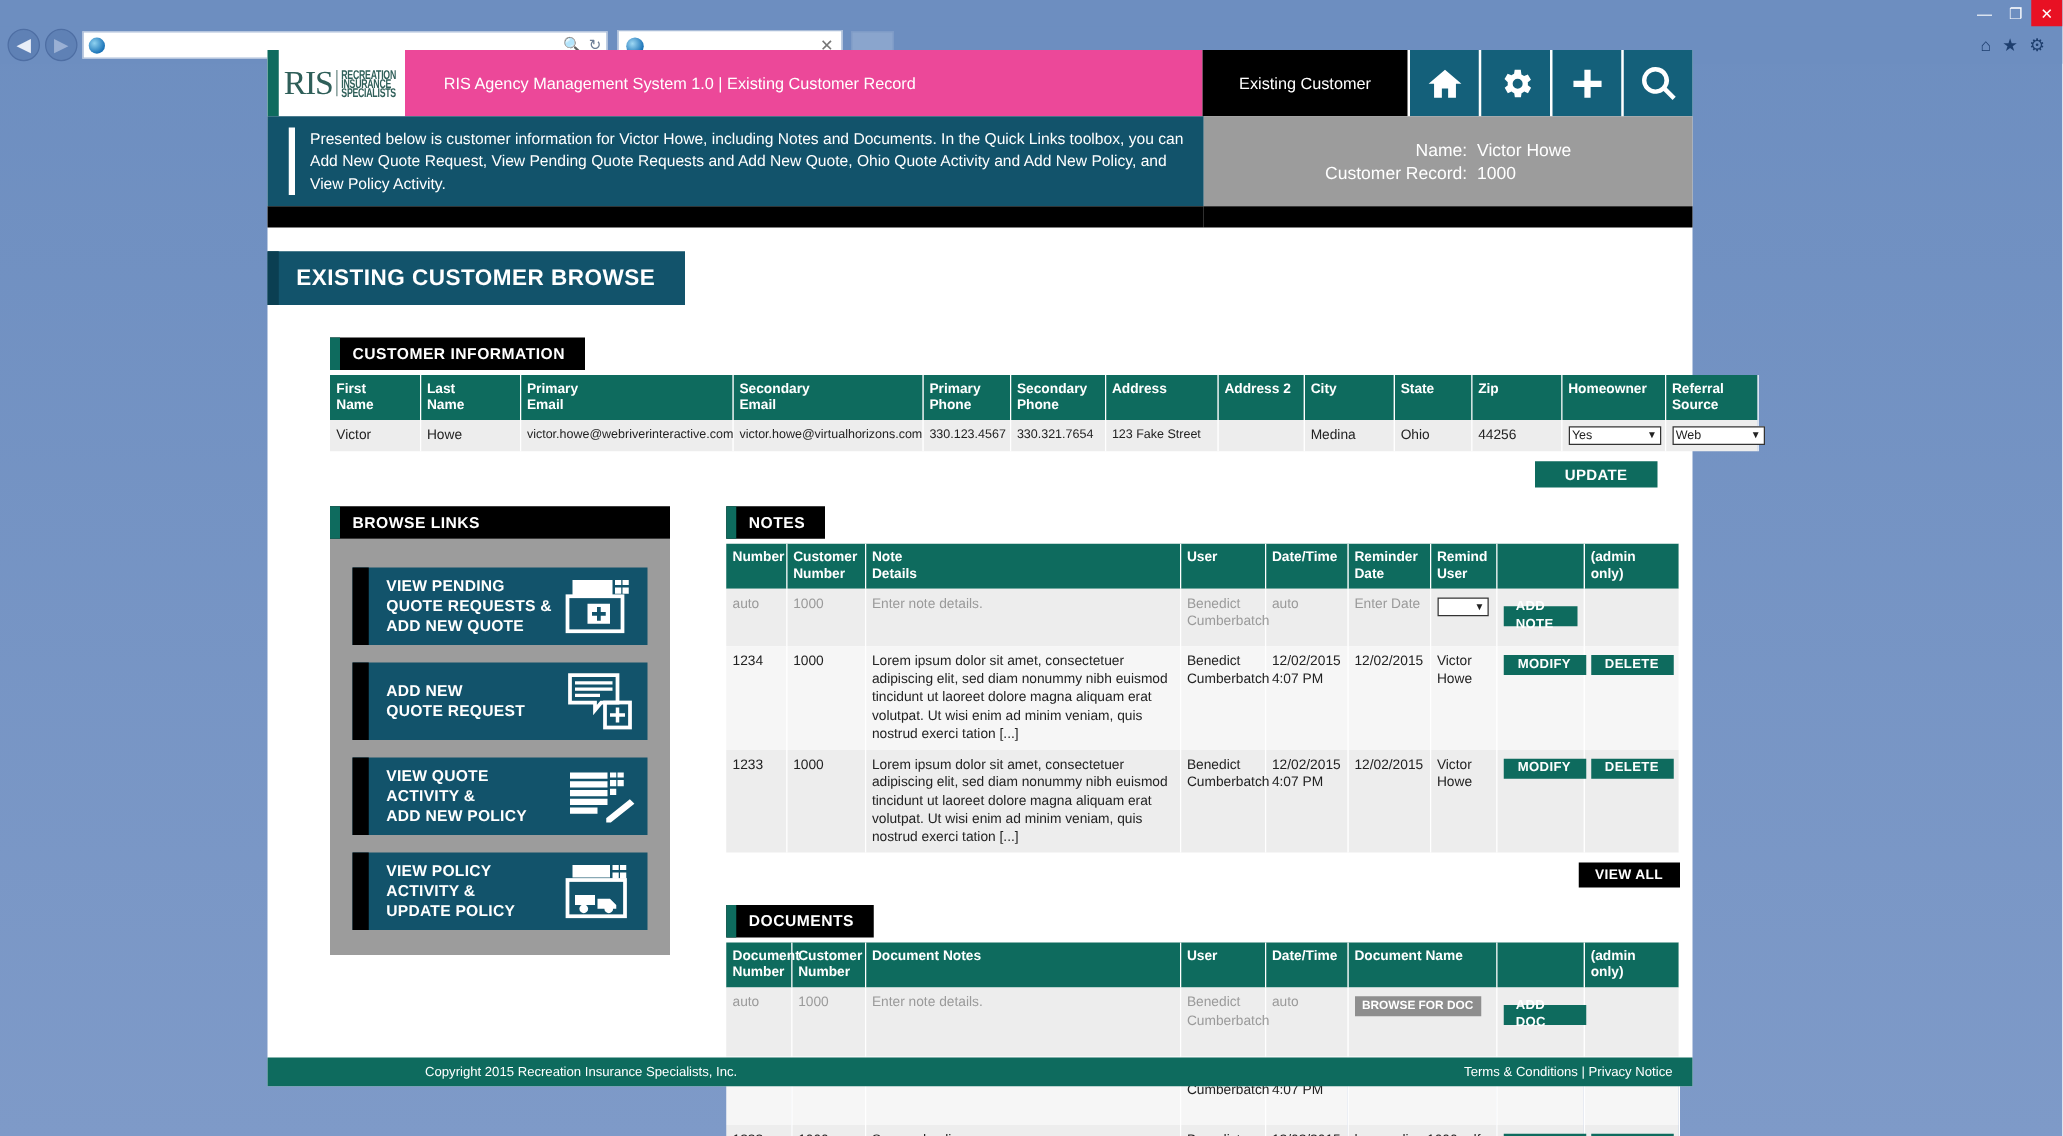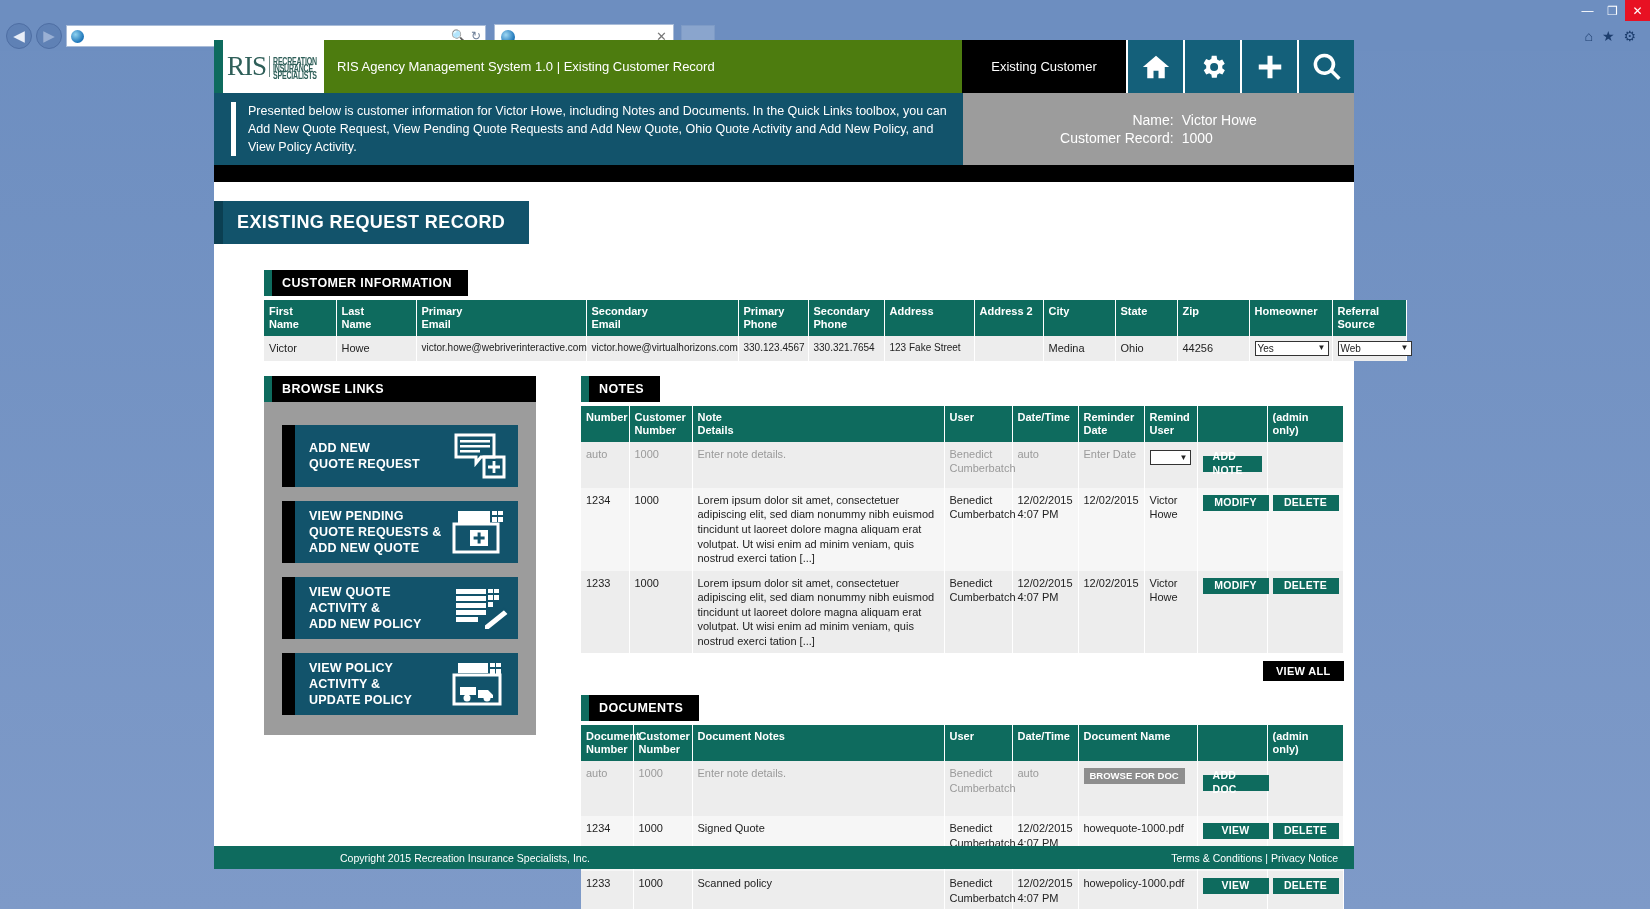--- a/index.html
+++ b/index.html
@@ -44,22 +44,22 @@
 
   
   .hdr { display:flex; height:53px; }
   .hdr-logo { width:110px; background:#fff; display:flex; align-items:stretch;
               border-left:9px solid #0e6b5e; }
   .logo-inner { display:flex; align-items:center; gap:3px; padding-left:4px; }
   .logo-ris { font-family:"Liberation Serif", serif; font-size:27px; color:#2f5f59; letter-spacing:-1px; font-weight:400;}
   .logo-stack { border-left:1px solid #6d8a86; padding-left:3px; line-height:1.02; }
   .logo-stack div { font-size:7px; font-weight:700; color:#2f5f59; letter-spacing:-0.2px;
                     transform:scaleY(1.45); transform-origin:left top; }
-  .hdr-title { flex:1; background:#4d7c0f; display:flex; align-items:center;
-               padding-left:13px; color:#fff; font-size:13px; }
+  .hdr-title { flex:1; background:#ec4899; display:flex; align-items:center;
+               padding-left:31px; color:#fff; font-size:13px; }
   .hdr-existing { width:164px; background:#000; color:#fff; display:flex;
                   align-items:center; justify-content:center; font-size:13px; }
   .hdr-ico { width:55px; background:#14607a; display:flex; align-items:center;
              justify-content:center; color:#fff; margin-left:2px; }
   .hdr-ico svg { width:30px; height:30px; fill:#fff; }
   .hdr-ico.search svg { width:32px; height:32px; }
 
   
   .band { display:flex; height:72px; }
   .band-text { flex:1; background:#12536b; display:flex; align-items:center; padding:0 14px 0 17px; }
@@ -216,21 +216,21 @@
         </div>
       </div>
     </div>
 
     <div class="blackstrip">
       <div class="l"></div>
         <div class="r"></div>
     </div>
 
     <div class="pgtitle-wrap">
-      <div class="pgtitle">EXISTING REQUEST RECORD</div>
+      <div class="pgtitle">EXISTING CUSTOMER BROWSE</div>
     </div>
 
     <div style="padding:26px 28px 0 50px;">
       <div class="chip">CUSTOMER INFORMATION</div>
       <table class="grid" style="margin-top:4px;">
         <colgroup>
           <col style="width:72px">
             <col style="width:80px">
             <col style="width:170px">
             <col style="width:152px">
@@ -282,49 +282,52 @@
           </td>
           <td>
             <span class="sel">
               <span>Web</span>
               <span class="car">▼</span>
             </span>
           </td>
         </tr>
           </tbody>
       </table>
+      <div class="rt" style="margin-top:8px;">
+        <span class="btn update">UPDATE</span>
+      </div>
     </div>
 
     <div class="cols" style="margin-top:15px;">
 
       <div class="col-left">
         <div class="chip" style="width:100%;">BROWSE LINKS</div>
         <div class="ql-box">
-
-          <div class="ql-card">
-            <div class="ql-label">ADD NEW<br>QUOTE REQUEST</div>
-            <div class="ql-ico">
-              <svg viewBox="0 0 60 46">
-                  <path d="M8 2h38v22H33l-5 6v-6H8z" fill="none" stroke="#fff" stroke-width="3"></path>
-                  <path d="M12 7h30v2.6H12zm0 5h30v2.6H12zm0 5h20v2.6H12z" fill="#fff"></path>
-                  <rect x="36" y="24" width="20" height="20" fill="none" stroke="#fff" stroke-width="3"></rect>
-                  <path d="M44.6 28h2.8v4.6H52v2.8h-4.6V40h-2.8v-4.6H40v-2.8h4.6z" fill="#fff"></path>
-                </svg>
-            </div>
-          </div>
 
           <div class="ql-card">
             <div class="ql-label">VIEW PENDING<br>QUOTE REQUESTS &amp;<br>ADD NEW QUOTE</div>
             <div class="ql-ico">
               <svg viewBox="0 0 60 46">
                   <path d="M10 2h32v12H10z" fill="#fff"></path>
                   <path d="M44 2h5v4h-5zm6 0h5v4h-5zM44 8h5v5h-5zm6 0h5v5h-5z" fill="#fff"></path>
                   <rect x="6" y="15" width="44" height="28" fill="none" stroke="#fff" stroke-width="3"></rect>
                   <rect x="22" y="21" width="18" height="16" fill="#fff"></rect>
                   <path d="M29.6 23.5h3v4h4v3h-4v4h-3v-4h-4v-3h4z" fill="#12536b"></path>
+                </svg>
+            </div>
+          </div>
+
+          <div class="ql-card">
+            <div class="ql-label">ADD NEW<br>QUOTE REQUEST</div>
+            <div class="ql-ico">
+              <svg viewBox="0 0 60 46">
+                  <path d="M8 2h38v22H33l-5 6v-6H8z" fill="none" stroke="#fff" stroke-width="3"></path>
+                  <path d="M12 7h30v2.6H12zm0 5h30v2.6H12zm0 5h20v2.6H12z" fill="#fff"></path>
+                  <rect x="36" y="24" width="20" height="20" fill="none" stroke="#fff" stroke-width="3"></rect>
+                  <path d="M44.6 28h2.8v4.6H52v2.8h-4.6V40h-2.8v-4.6H40v-2.8h4.6z" fill="#fff"></path>
                 </svg>
             </div>
           </div>
 
           <div class="ql-card">
             <div class="ql-label">VIEW QUOTE<br>ACTIVITY &amp;<br>ADD NEW POLICY</div>
             <div class="ql-ico">
               <svg viewBox="0 0 60 46">
                   <path d="M8 4h30v5H8zm0 7h30v5H8zm0 7h30v5H8zm0 7h30v5H8zm0 7h22v5H8z" fill="#fff"></path>
                   <path d="M40 4h5v4h-5zm6 0h5v4h-5zM40 10h5v5h-5zm6 0h5v5h-5zM40 17h5v5h-5z" fill="#fff"></path>

